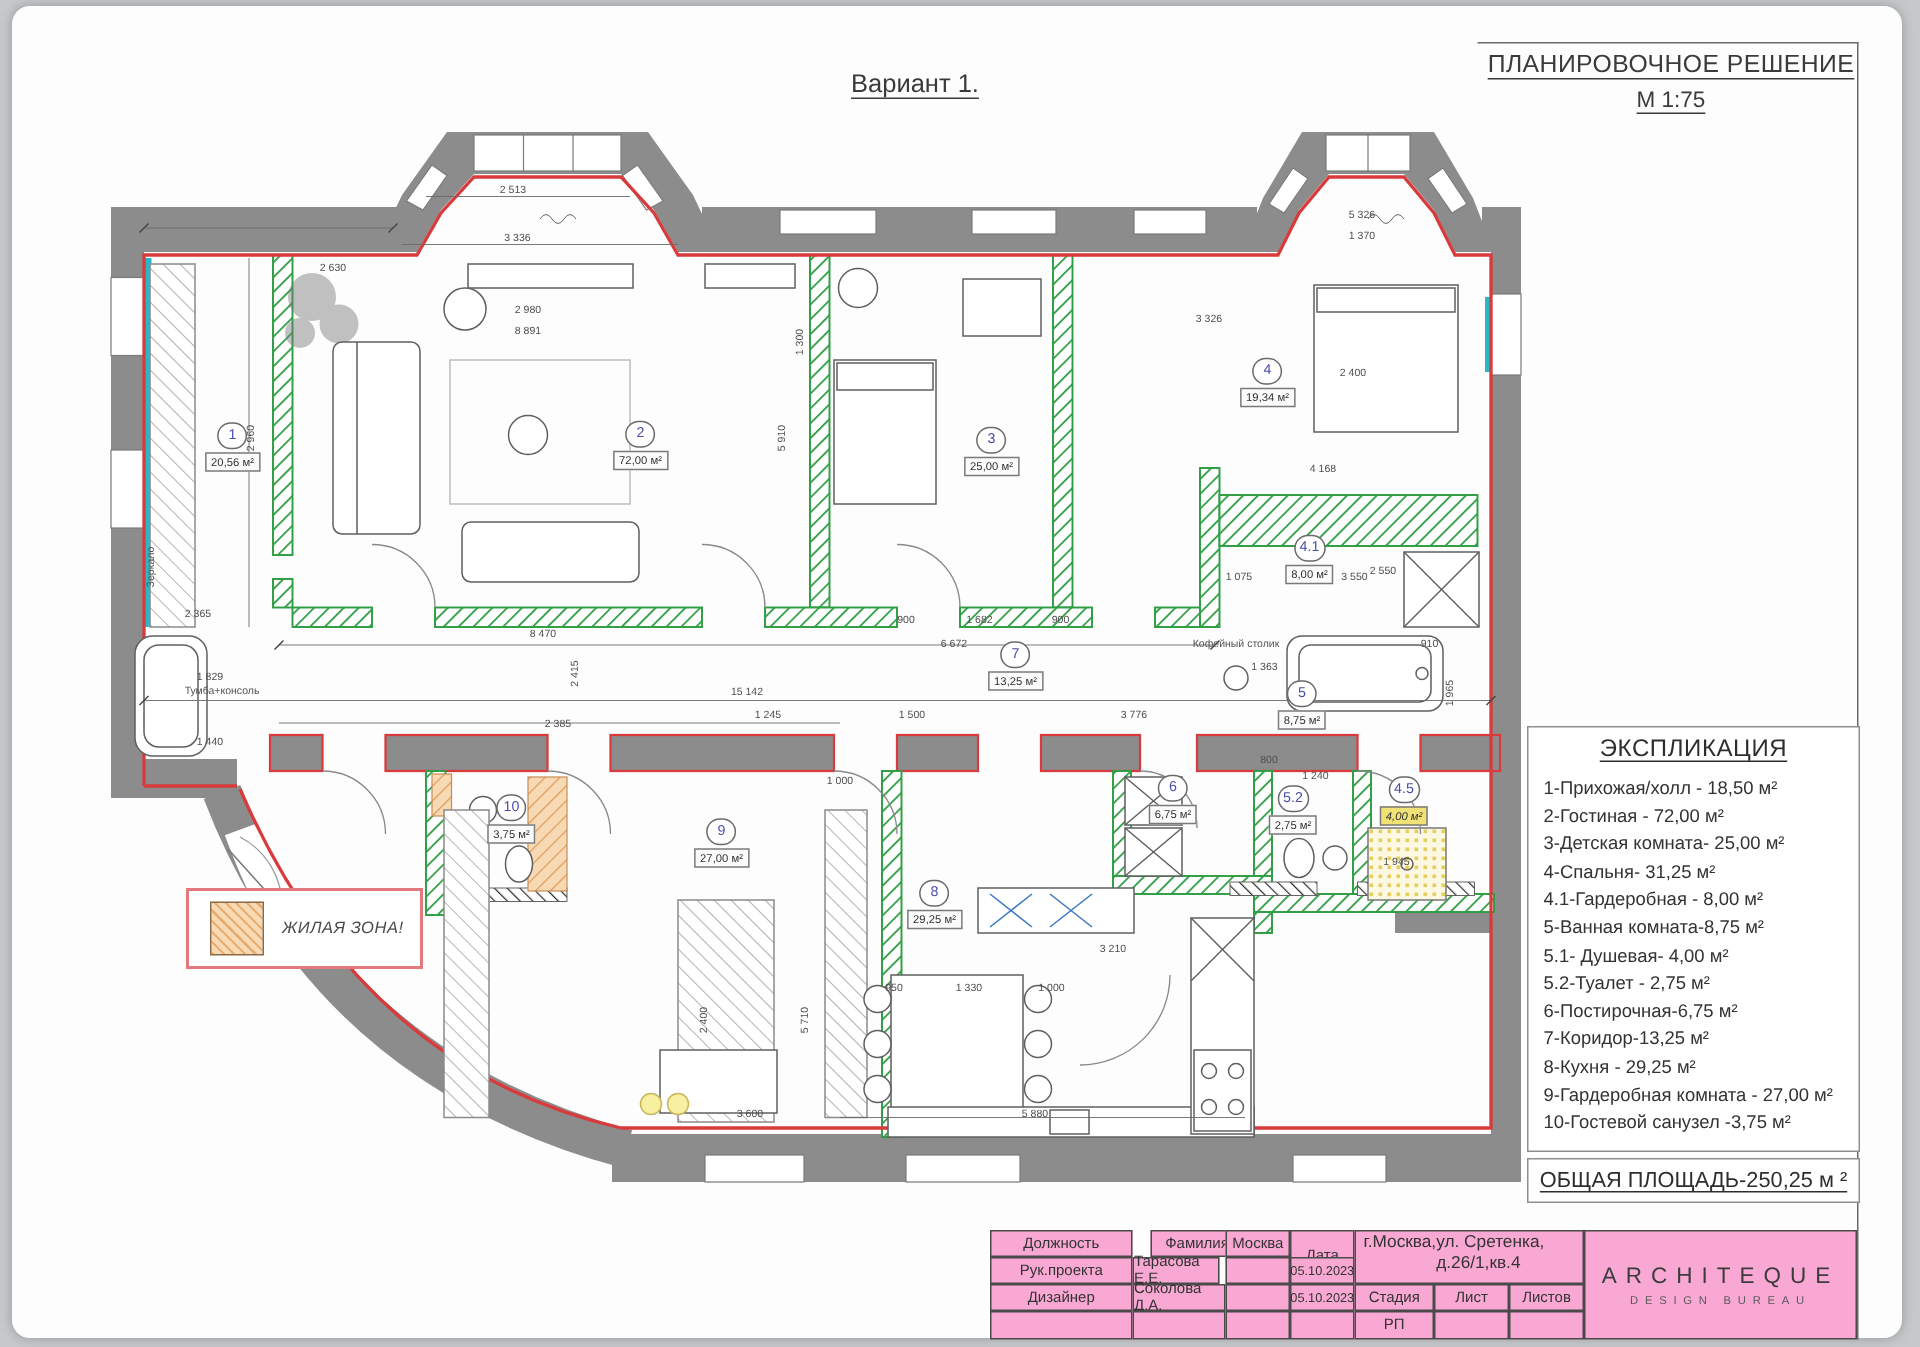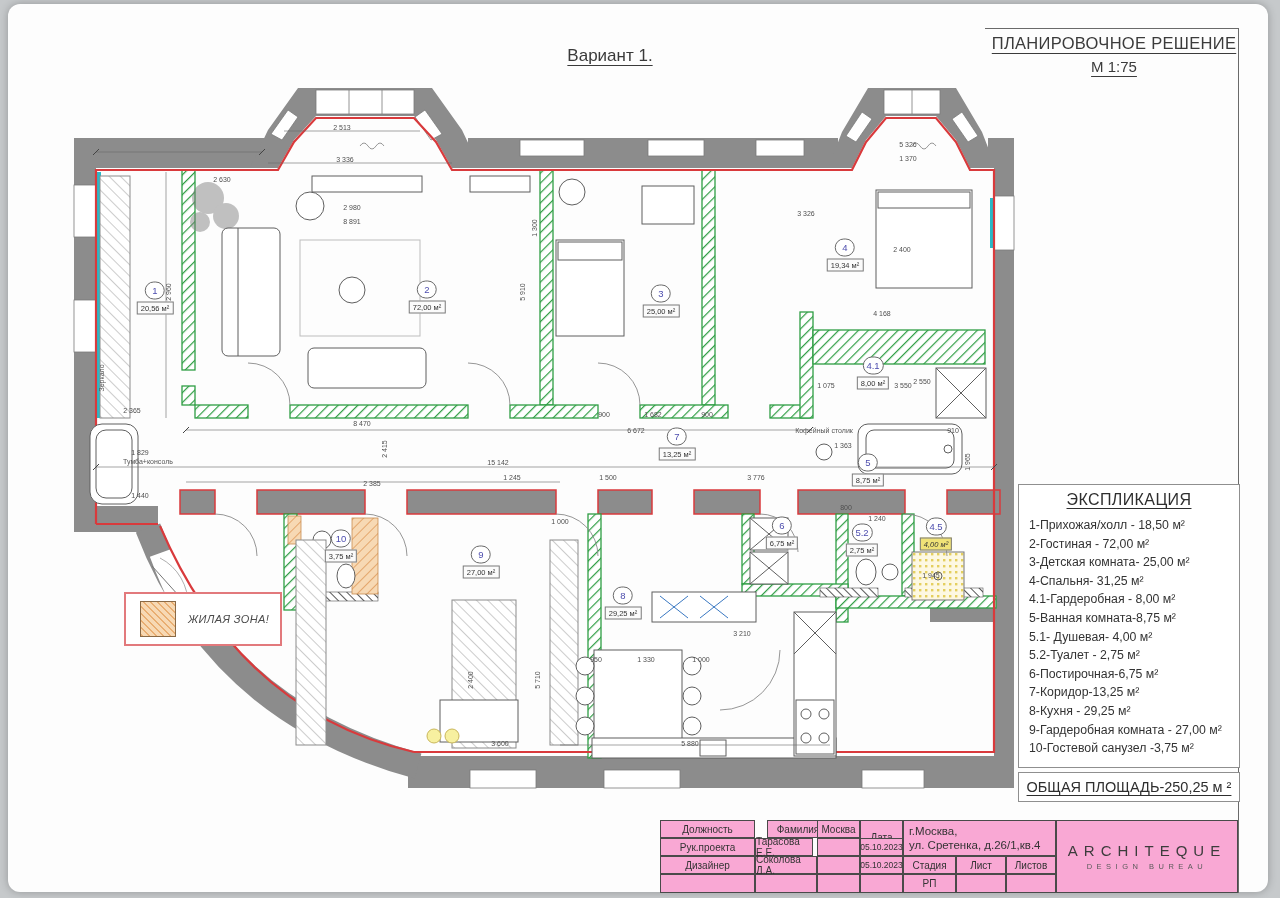--- a/index.html
+++ b/index.html
@@ -26,21 +26,21 @@
   .expl-title{text-align:center;font-size:16px;color:#2e2e2e;text-decoration:underline;
     text-underline-offset:3px;letter-spacing:.4px;margin-bottom:7px;margin-right:10px;}
   .expl-item{font-size:12.3px;color:#333;line-height:18.6px;white-space:nowrap;}
   .total-box{position:absolute;left:1018px;top:772px;width:222px;height:30px;border:1px solid #8f8f8f;
     background:#fff;box-sizing:border-box;display:flex;align-items:center;justify-content:center;}
   .total-text{font-size:14.5px;color:#2e2e2e;text-decoration:underline;text-underline-offset:3px;white-space:nowrap;}
   
   .tb{position:absolute;left:660px;top:820px;width:578px;height:73px;}
   .tcell{position:absolute;border:1px solid #4a4a4a;font-size:10px;color:#333;display:flex;
     align-items:center;justify-content:center;box-sizing:border-box;background:#f9a8d4;}
-  .tcell.addr{flex-direction:column;align-items:flex-start;justify-content:center;
+  .tcell.addr{flex-direction:row;align-items:flex-start;justify-content:center;
     padding-left:5px;font-size:11.5px;line-height:14px;}
   .tcell.logo{flex-direction:column;gap:3px;}
   .logo-top{font-size:15px;letter-spacing:6px;color:#3c3c3c;}
   .logo-bottom{font-size:7.5px;letter-spacing:4.5px;color:#5a5a5a;}
   
   .dim{position:absolute;font-size:7px;color:#4f4f4f;transform:translate(-50%,-50%);white-space:nowrap;z-index:4;}
   .dim.rot{transform:translate(-50%,-50%) rotate(-90deg);}
   .plabel{position:absolute;font-size:7px;color:#555;transform:translate(-50%,-50%);white-space:nowrap;z-index:4;}
   .plabel.rot{transform:translate(-50%,-50%) rotate(-90deg);}
   .room{position:absolute;transform:translate(-50%,-50%);display:flex;flex-direction:column;

